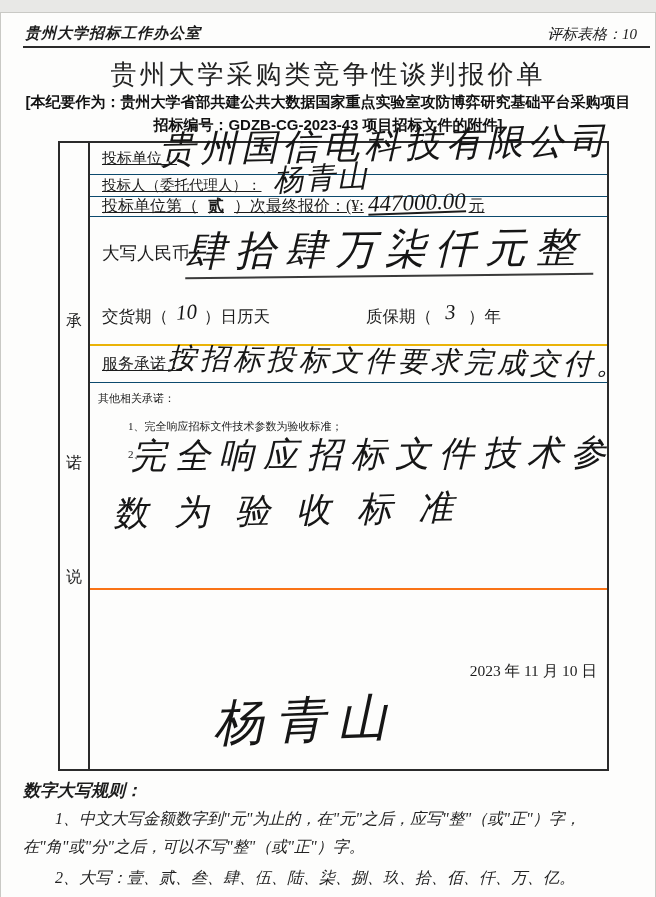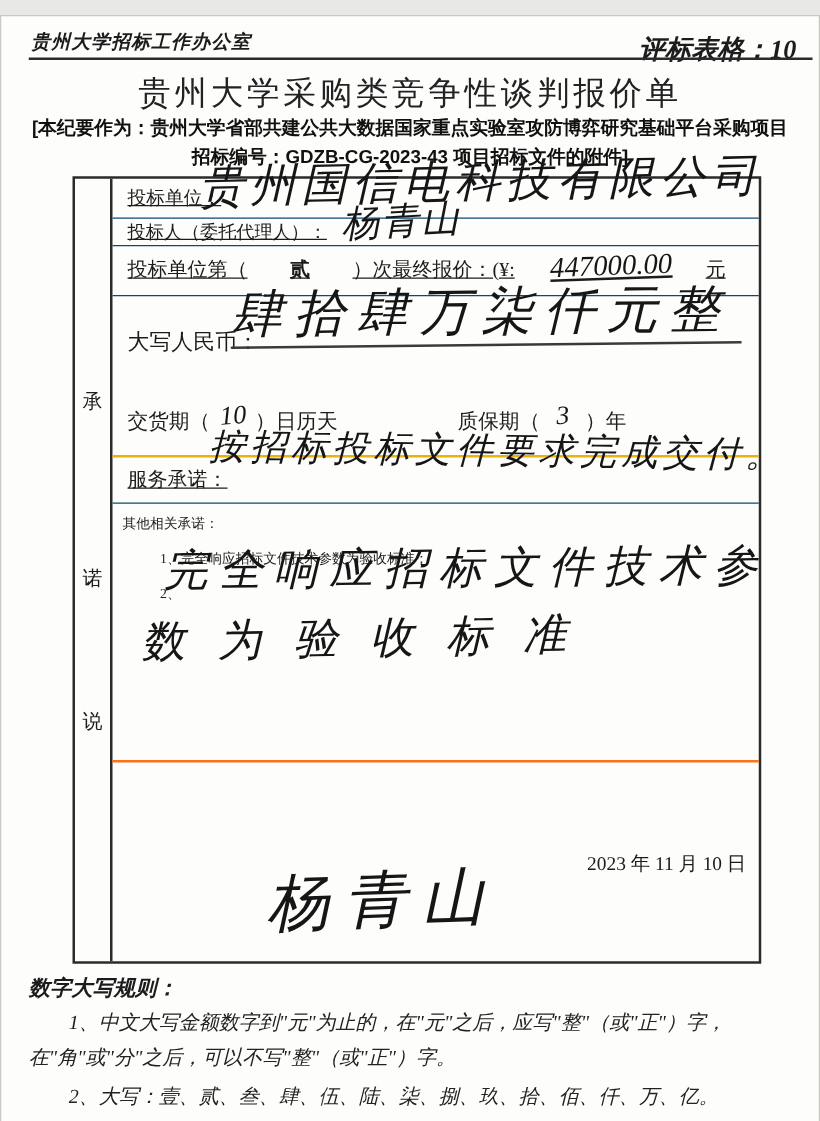--- a/index.html
+++ b/index.html
@@ -4,41 +4,41 @@
 <style>
   html,body{margin:0;padding:0;background:#e8e8e6;}
   .sheet{
     position:relative;width:656px;height:897px;margin:12px auto;
     background:#fdfdfc;overflow:hidden;color:#1c1c1c;
     font-family:"Liberation Serif","DejaVu Serif",serif;
     border:1px solid #c9c9c5;box-sizing:border-box;
   }
   
   .hdr-left{position:absolute;left:24px;top:11px;font-size:15px;font-weight:bold;font-style:italic;letter-spacing:1px;}
-  .hdr-right{position:absolute;right:18px;top:12px;font-size:21px;font-weight:bold;font-style:italic;}
+  .hdr-right{position:absolute;right:18px;top:12px;font-size:15px;font-weight:normal;font-style:italic;}
   .hdr-rule{position:absolute;left:22px;top:33px;width:627px;height:2px;background:#2b2b2b;}
   .title{position:absolute;left:0;top:44px;width:100%;text-align:center;font-size:26px;letter-spacing:3px;color:#222;}
   .sub{position:absolute;left:0;width:100%;text-align:center;
        font-family:"Liberation Sans","DejaVu Sans",sans-serif;font-weight:bold;font-size:15px;color:#111;}
   .sub1{top:80px;}
   .sub2{top:103px;}
   .sub2 .u{text-underline-offset:3px;}
 
   
   .tbl{position:absolute;left:57px;top:128px;width:551px;height:630px;
        border:2px solid #2b2b2b;box-sizing:border-box;}
   .sidecol{position:absolute;left:0;top:0;width:30px;height:100%;border-right:2px solid #2b2b2b;box-sizing:border-box;}
   .sidechar{position:absolute;left:0;width:100%;text-align:center;font-size:16px;}
   .sc1{top:168px;} .sc2{top:310px;} .sc3{top:424px;}
   .content{position:absolute;left:30px;top:0;right:0;bottom:0;}
   .row{box-sizing:border-box;border-bottom:1px solid #0c4a6e;padding-left:12px;
        display:flex;align-items:center;font-size:15px;overflow:visible;white-space:nowrap;text-decoration:underline;}
   .r1{height:32px;}
   .r2{height:22px;font-size:14.5px;text-align:right;}
-  .r3{height:40px;font-size:16px;gap:24px;}
+  .r3{height:20px;font-size:16px;}
   .r3 .round{font-weight:bold;margin:0 10px;}
   .c4{height:129px;box-sizing:border-box;border-bottom:2px solid #eab308;display:block;padding:24px 0 0 12px;}
   .amount-line{font-size:17.5px;}
   .terms-line{margin-top:40px;font-size:16.5px;white-space:nowrap;}
   .gap-mid{display:inline-block;width:96px;}
   .pgap{display:inline-block;min-width:36px;text-align:center;}
   .rsvc{height:37px;font-size:16px;}
   .cother{height:207px;box-sizing:border-box;border-bottom:2px solid #f97316;display:block;padding:8px 0 0 8px;font-size:11px;}
   .oitem{margin-top:13px;padding-left:30px;}
   .csign{position:relative;height:96px;}

